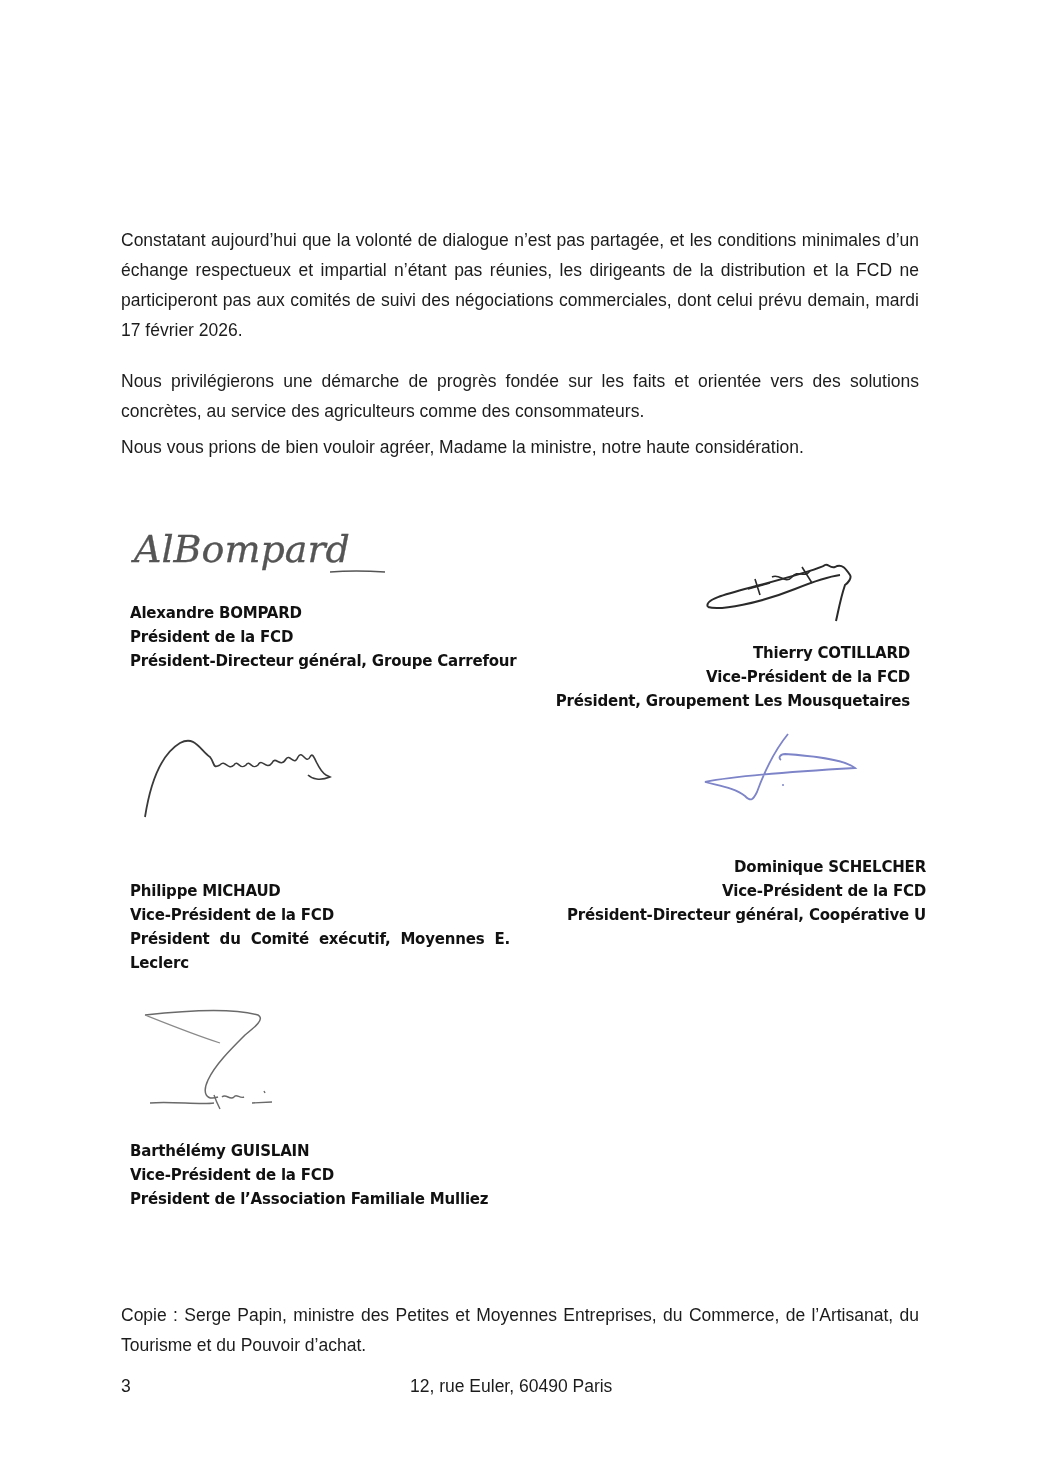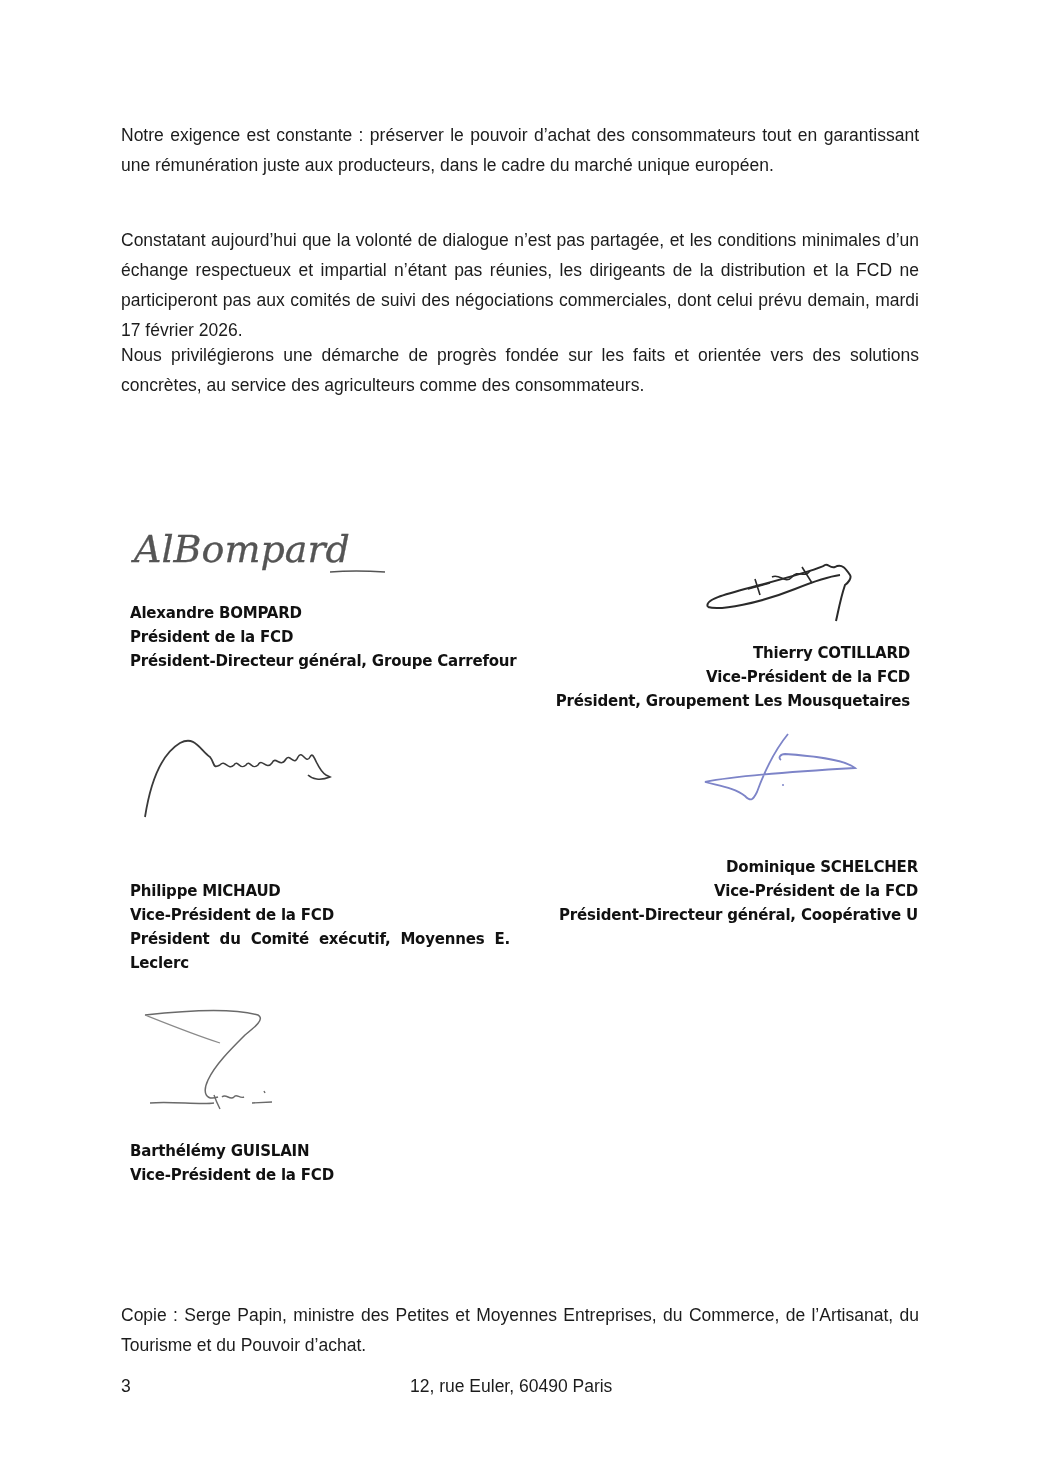--- a/index.html
+++ b/index.html
@@ -22,23 +22,23 @@
   .footer {
     position: absolute; top: 1374px; font-family: "Liberation Sans", sans-serif; font-size: 17.5px;
     line-height: 24px; color: #1c1c1c;
   }
 </style>
 </head>
 <body>
 
 <div class="page">
 
-  <p class="para" style="top:120px;">Notre exigence est constante : préserver le pouvoir d’achat des consommateurs tout en garantissant une rémunération juste aux producteurs, dans le cadre du marché unique européen.</p>
   <p class="para" style="top:225px;">Constatant aujourd’hui que la volonté de dialogue n’est pas partagée, et les conditions minimales d’un échange respectueux et impartial n’étant pas réunies, les dirigeants de la distribution et la FCD ne participeront pas aux comités de suivi des négociations commerciales, dont celui prévu demain, mardi 17 février 2026.</p>
-  <p class="para" style="top:340px;">Nous privilégierons une démarche de progrès fondée sur les faits et orientée vers des solutions concrètes, au service des agriculteurs comme des consommateurs.</p>
+  <p class="para" style="top:366px;">Nous privilégierons une démarche de progrès fondée sur les faits et orientée vers des solutions concrètes, au service des agriculteurs comme des consommateurs.</p>
+  <p class="para last-left" style="top:432px;">Nous vous prions de bien vouloir agréer, Madame la ministre, notre haute considération.</p>
 
   <svg class="signature" style="left:130px; top:522px;" width="260" height="60" viewBox="0 0 260 60">
     <text x="4" y="40" font-family="DejaVu Serif, serif" font-style="italic" font-size="38" fill="#555" stroke="#555" stroke-width="0.3">AlBompard</text>
     <path d="M 200 50 Q 225 48 255 50" stroke="#555" stroke-width="1.6" fill="none"></path>
   </svg>
   <div class="sig-block" style="left:130px; top:601px;">
     <div>Alexandre BOMPARD</div>
     <div>Président de la FCD</div>
     <div>Président-Directeur général, Groupe Carrefour</div>
   </div>
@@ -61,34 +61,35 @@
   <div class="sig-block" style="left:130px; top:855px;margin-top:24px;">
     <div>Philippe MICHAUD</div>
     <div>Vice-Président de la FCD</div>
     <div class="just">Président du Comité exécutif, Moyennes E. Leclerc</div>
   </div>
 
   <svg class="signature" style="left:695px; top:730px;" width="170" height="75" viewBox="0 0 170 75">
     <path d="M 93 4 C 80 20 70 40 62 62 C 58 70 56 72 50 66 C 40 58 25 56 10 52 C 40 46 90 42 160 38 C 150 30 120 26 90 24 C 85 24 83 28 86 30" stroke="#7d84c8" stroke-width="1.8" fill="none"></path>
     <circle cx="88" cy="55" r="1" fill="#7d84c8"></circle>
   </svg>
-  <div class="sig-block right" style="right:124px; top:855px;">
+  <div class="sig-block right" style="right:116px; top:855px;">
     <div>Dominique SCHELCHER</div>
     <div>Vice-Président de la FCD</div>
     <div>Président-Directeur général, Coopérative U</div>
   </div>
 
   <svg class="signature" style="left:140px; top:1005px;" width="150" height="110" viewBox="0 0 150 110">
     <path d="M 5 10 C 40 6 90 2 118 10 C 125 14 115 22 105 30 C 90 45 75 60 68 75 C 62 88 66 96 78 92" stroke="#6a6a6a" stroke-width="1.5" fill="none"></path>
     <path d="M 5 10 C 30 20 55 30 80 38" stroke="#8a8a8a" stroke-width="1.3" fill="none"></path>
     <path d="M 10 98 C 30 96 60 100 74 98 M 74 90 C 76 96 78 100 80 104 M 82 92 C 86 88 90 96 94 92 C 96 88 100 94 104 92 M 112 98 L 132 97 M 124 86 L 125 88" stroke="#6a6a6a" stroke-width="1.4" fill="none"></path>
   </svg>
   <div class="sig-block" style="left:130px; top:1139px;">
     <div>Barthélémy GUISLAIN</div>
     <div>Vice-Président de la FCD</div>
+    <div>Président de l’Association Familiale Mulliez</div>
   </div>
 
   <p class="para" style="top:1300px;">Copie : Serge Papin, ministre des Petites et Moyennes Entreprises, du Commerce, de l’Artisanat, du Tourisme et du Pouvoir d’achat.</p>
 
   <div class="footer" style="left:121px;">3</div>
   <div class="footer" style="left:410px;">12, rue Euler, 60490 Paris</div>
 
 </div>
 
 </body></html>

